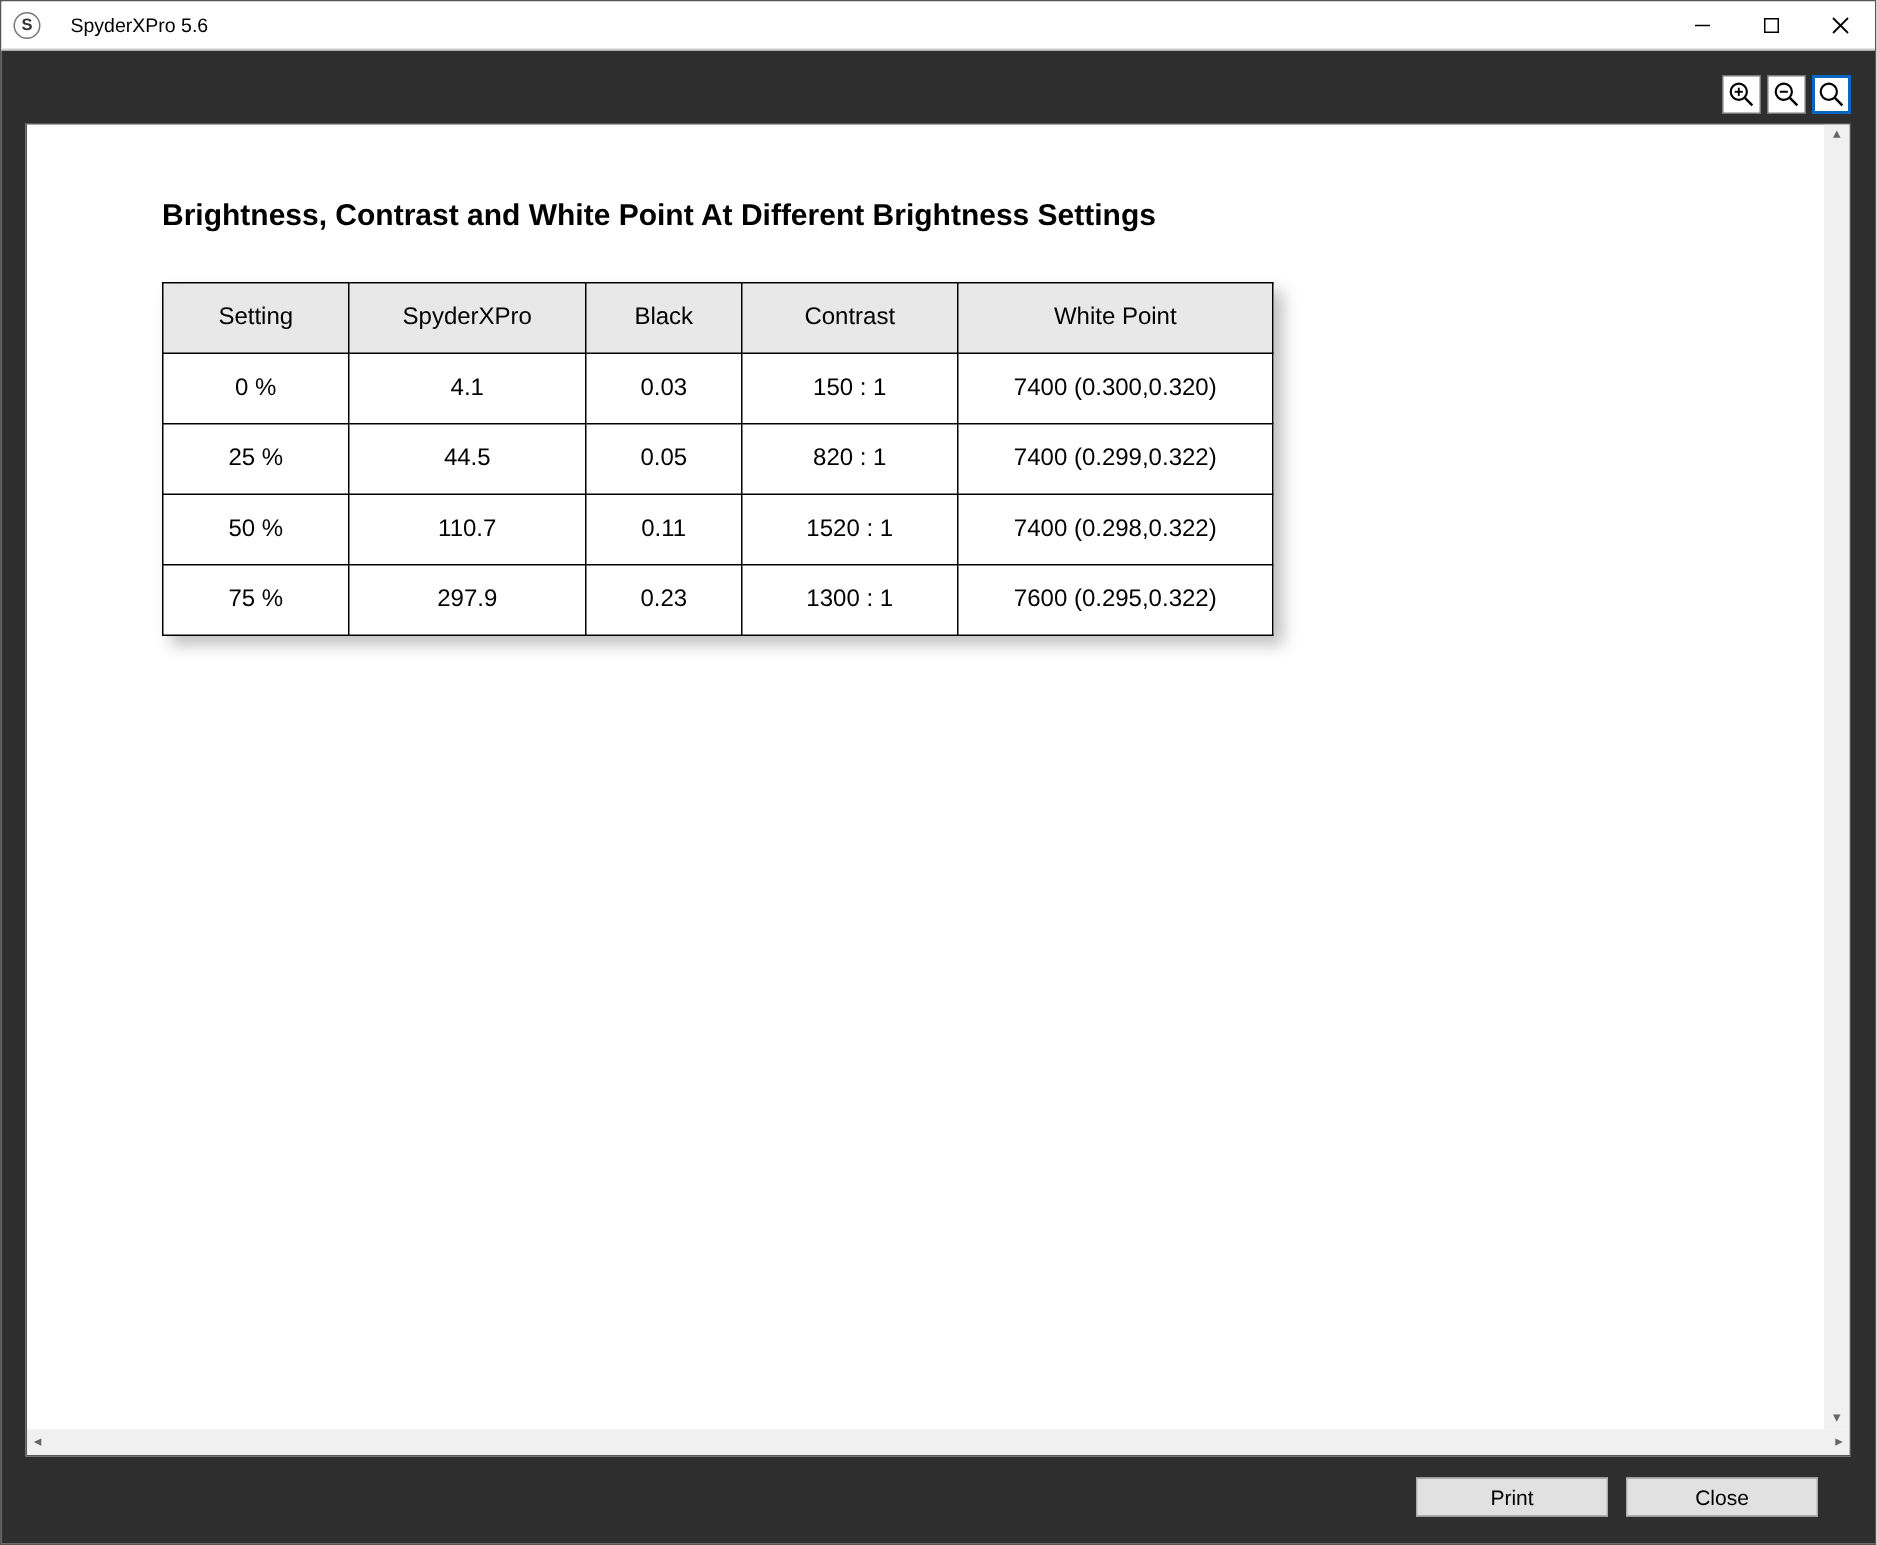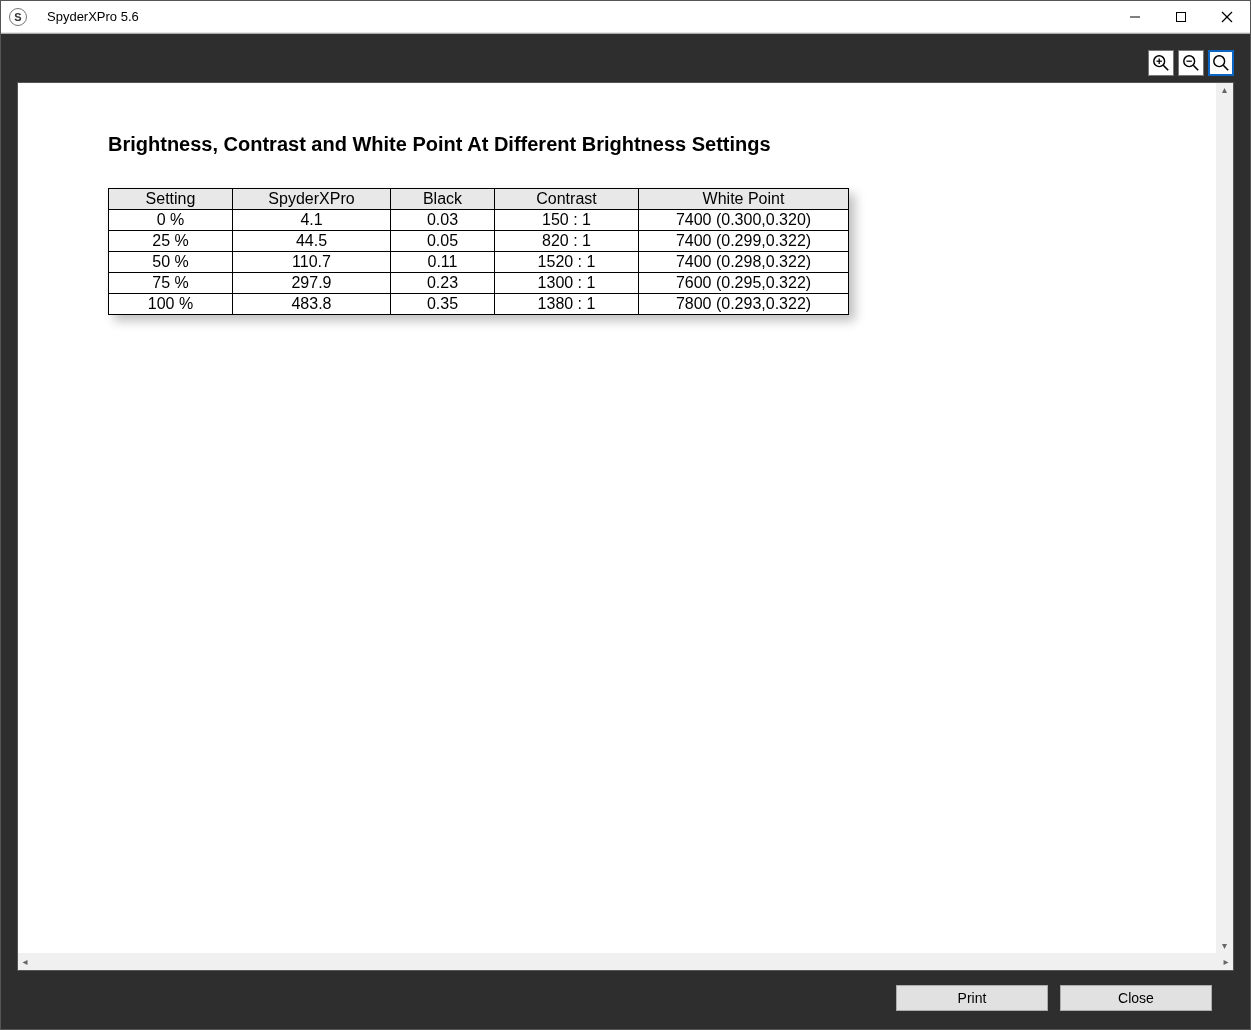--- a/index.html
+++ b/index.html
@@ -23,38 +23,38 @@
   .dark-area { flex:1; background:#2e2e2e; display:flex; flex-direction:column; padding:16px 16px 0 16px; min-height:0; }
   .toolbar-row { display:flex; justify-content:flex-end; gap:4px; margin-bottom:6px; }
   .zoom-btn { width:26px; height:26px; background:#fff; border:1px solid #777; display:flex; align-items:center; justify-content:center; }
   .zoom-btn.active { border:2px solid #0a66c2; }
   .zoom-btn svg { width:18px; height:18px; }
   .page-wrap { flex:1; background:#fff; border:1px solid #555; position:relative; overflow:hidden; display:flex; flex-direction:column; }
   .page-scroll { flex:1; overflow:hidden; position:relative; }
   .page { position:absolute; top:0; left:0; width:100%; padding:50px 90px; }
   .page h1 { font-size:20px; font-weight:700; margin:0 0 32px 0; }
   table.data { border-collapse:collapse; box-shadow: 6px 6px 10px rgba(0,0,0,.25); }
-  table.data th, table.data td { border:1px solid #000; text-align:center; font-size:16px; padding:1px 0; }
+  table.data th, table.data td { border:1px solid #000; text-align:center; font-size:16px; padding:14px 0; }
   table.data th { background:#e8e8e8; font-weight:400; }
   .col-setting { width:124px; }
   .col-brightness { width:158px; }
   .col-black { width:104px;margin-top:46px; }
   .col-contrast { width:144px;margin-left:23px; }
   .col-white { width:210px; }
 
   .vscroll { position:absolute; top:0; right:0; bottom:17px; width:17px; background:#f0f0f0; }
   .vscroll .thumb-up { position:absolute; top:2px; left:3px; right:3px; height:10px; display:flex; align-items:center; justify-content:center; }
   .vscroll .thumb-down { position:absolute; bottom:2px; left:3px; right:3px; height:10px; display:flex; align-items:center; justify-content:center; }
   .hscroll { position:absolute; left:0; right:0; bottom:0; height:17px; background:#f0f0f0; }
   .hscroll .thumb-left { position:absolute; left:2px; top:3px; bottom:3px; width:10px; display:flex; align-items:center; justify-content:center; }
   .hscroll .thumb-right { position:absolute; right:2px; top:3px; bottom:3px; width:10px; display:flex; align-items:center; justify-content:center; }
   .scroll-arrow { color:#666; font-size:10px; line-height:1; }
 
   .footer-row { display:flex; justify-content:flex-end; gap:12px; padding:14px 22px 18px 0; }
-  .footer-btn { width:152px; height:26px; background:#e1e1e1; border:1px solid #adadad; font-size:14px; display:flex; align-items:center; justify-content:center; }
+  .footer-btn { width:128px; height:26px; background:#e1e1e1; border:1px solid #adadad; font-size:14px; display:flex; align-items:center; justify-content:center; }
 </style>
 </head>
 <body>
 
 <div class="window">
 
   <div class="titlebar">
     <span class="app-icon">S</span>
     <span class="title">SpyderXPro 5.6</span>
     <span class="spacer"></span>
@@ -142,27 +142,20 @@
                 <td>1520 : 1</td>
                 <td>7400 (0.298,0.322)</td>
               </tr>
               <tr>
                 <td>75 %</td>
                 <td>297.9</td>
                 <td>0.23</td>
                 <td>1300 : 1</td>
                 <td>7600 (0.295,0.322)</td>
               </tr>
-              <tr>
-                <td>100 %</td>
-                <td>483.8</td>
-                <td>0.35</td>
-                <td>1380 : 1</td>
-                <td>7800 (0.293,0.322)</td>
-              </tr>
             </tbody>
           </table>
         </div>
 
         <div class="vscroll">
           <div class="thumb-up">
               <span class="scroll-arrow">▴</span>
             </div>
           <div class="thumb-down">
               <span class="scroll-arrow">▾</span>

